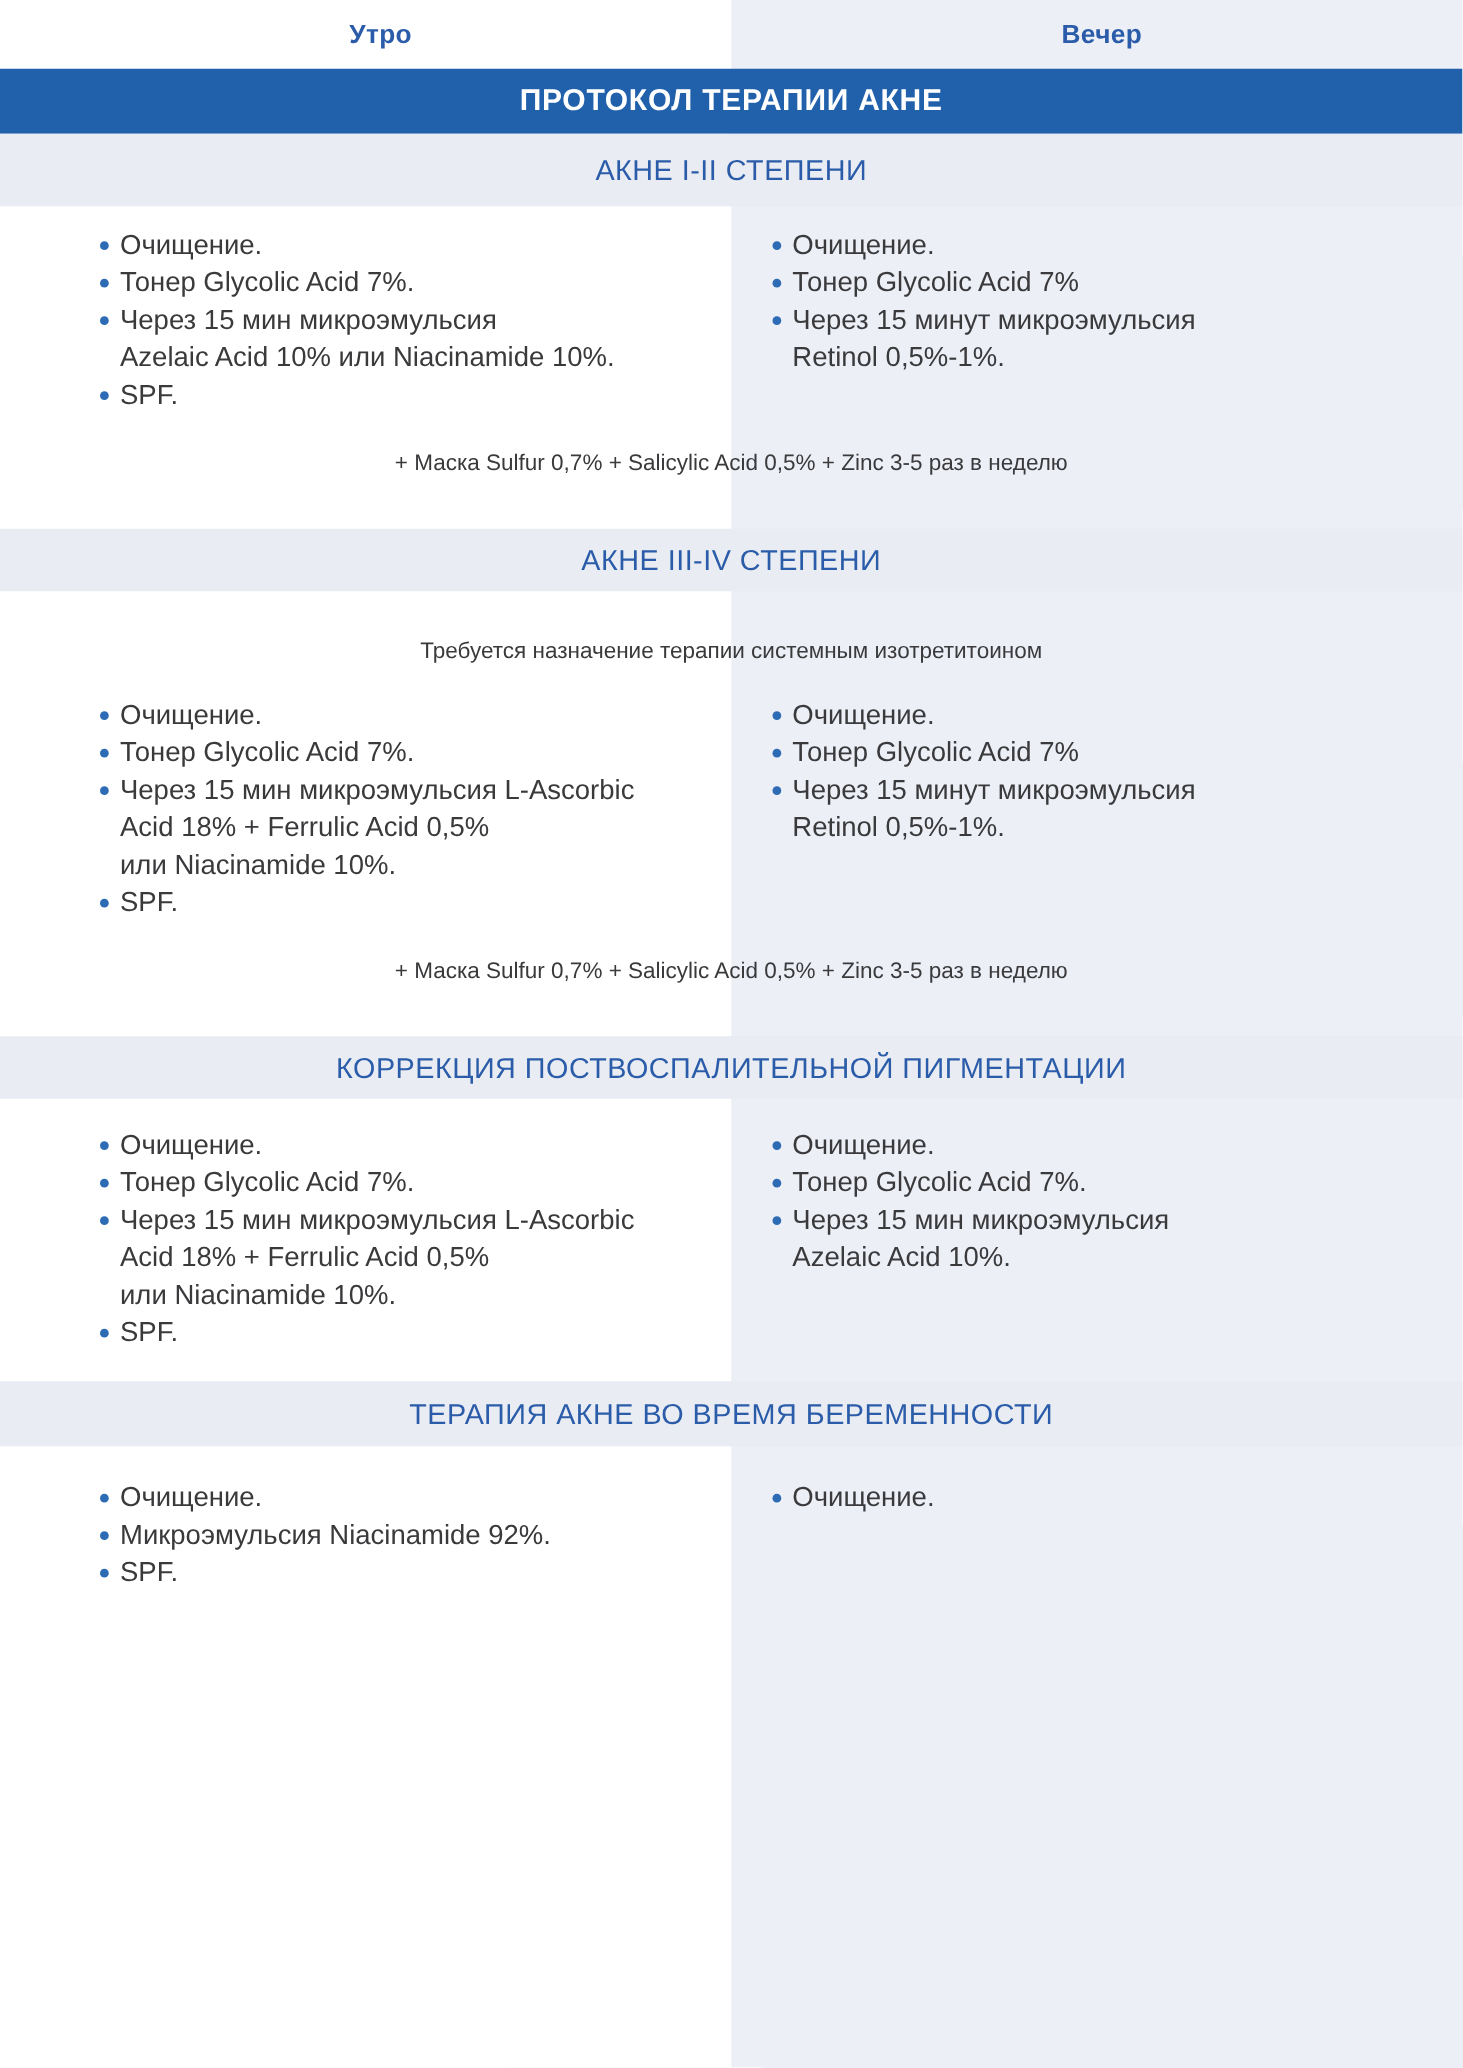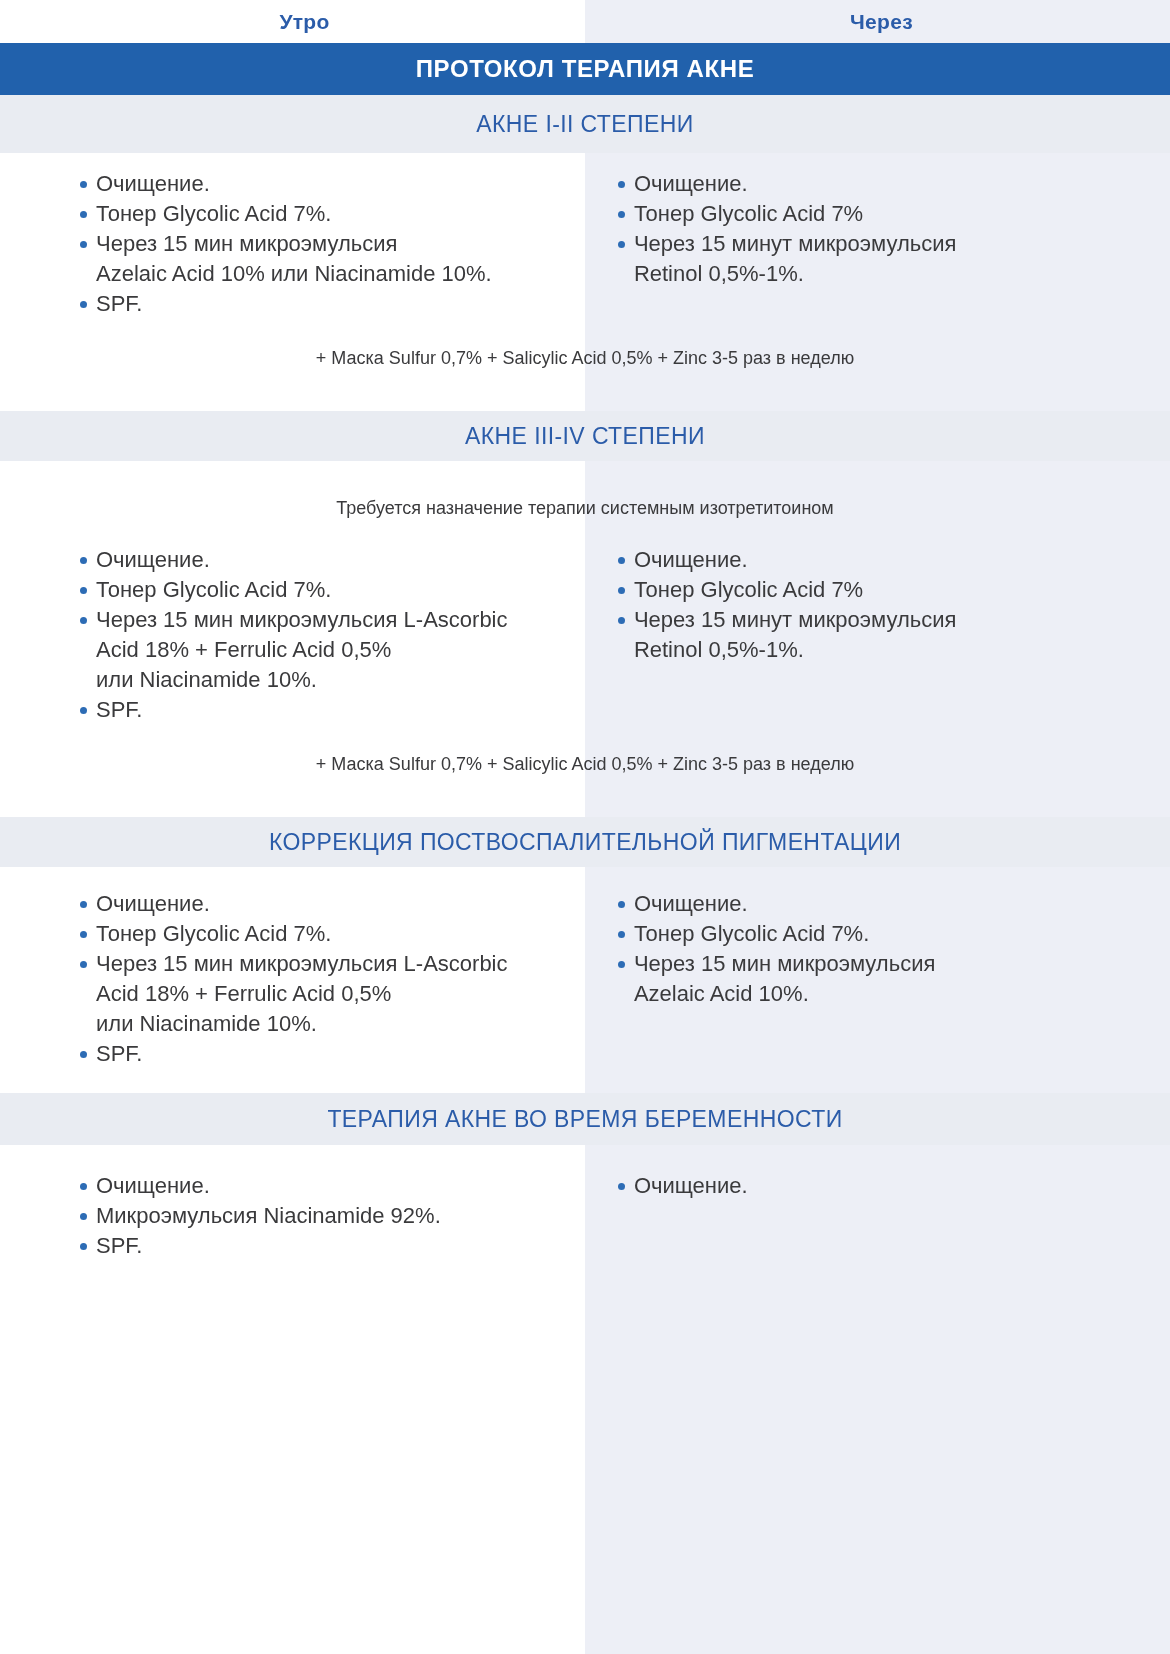--- a/index.html
+++ b/index.html
@@ -19,21 +19,21 @@
     position: absolute;
     left: 585px; top: 0;
     width: 585px; height: 100%;
     background: var(--panel_bg, #edeff6);
     z-index: 0;
   }
 
   .content { position: relative; z-index: 1; }
 
   
-  .header-row { display: flex; height: 43px; padding-left: 16px; }
+  .header-row { display: flex; height: 55px; padding-left: 16px; }
   .head-cell {
     width: 585px;
     display: flex; align-items: center; justify-content: center;
     font-size: 21px; font-weight: bold;
     color: var(--heading_blue, #2b5ca9);
     letter-spacing: .3px;
   }
 
   
   .banner {
@@ -105,24 +105,24 @@
 </head>
 <body>
 
 <div class="page">
   <div class="right-panel-bg"></div>
 
   <div class="content">
 
     <div class="header-row">
       <div class="head-cell">Утро</div>
-      <div class="head-cell">Через</div>
+      <div class="head-cell">Вечер</div>
     </div>
 
-    <div class="banner">ПРОТОКОЛ ТЕРАПИЯ АКНЕ</div>
+    <div class="banner">ПРОТОКОЛ ТЕРАПИИ АКНЕ</div>
 
     <div class="band b1">АКНЕ I-II СТЕПЕНИ</div>
     <div class="cols s1">
       <ul class="col left">
           <li>Очищение.</li>
           <li>Тонер Glycolic Acid 7%.</li>
           <li>Через 15 мин микроэмульсия
 Azelaic Acid 10% или Niacinamide 10%.</li>
           <li>SPF.</li>
         </ul>

